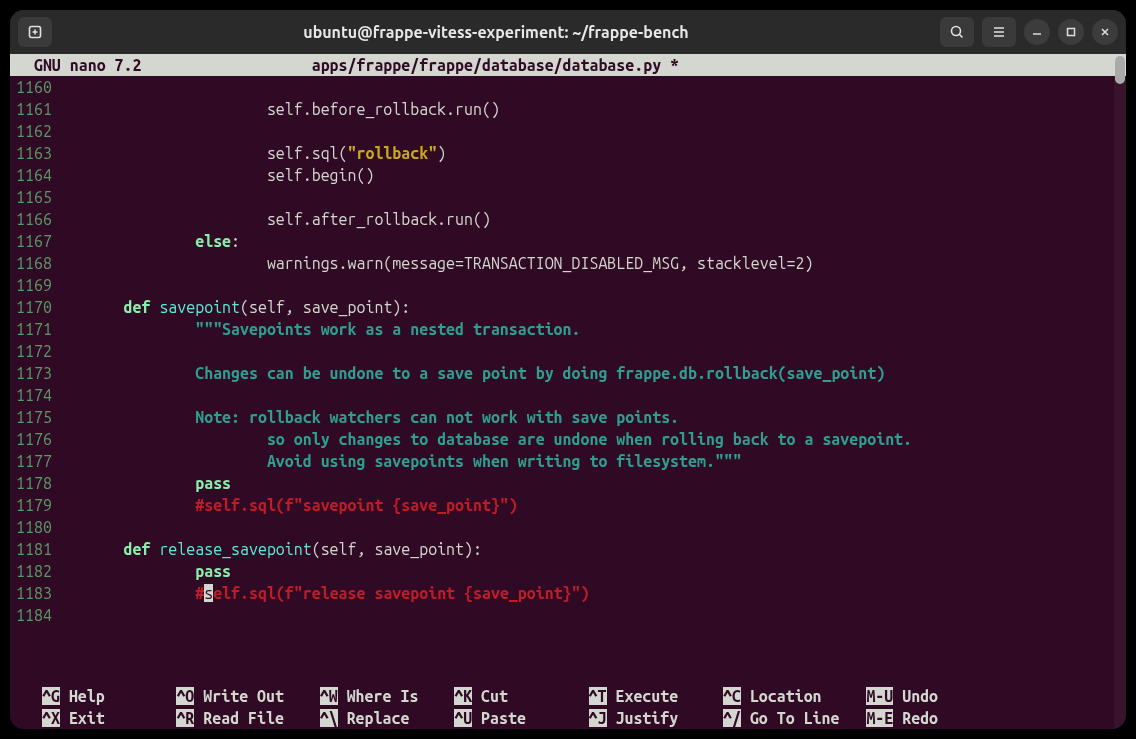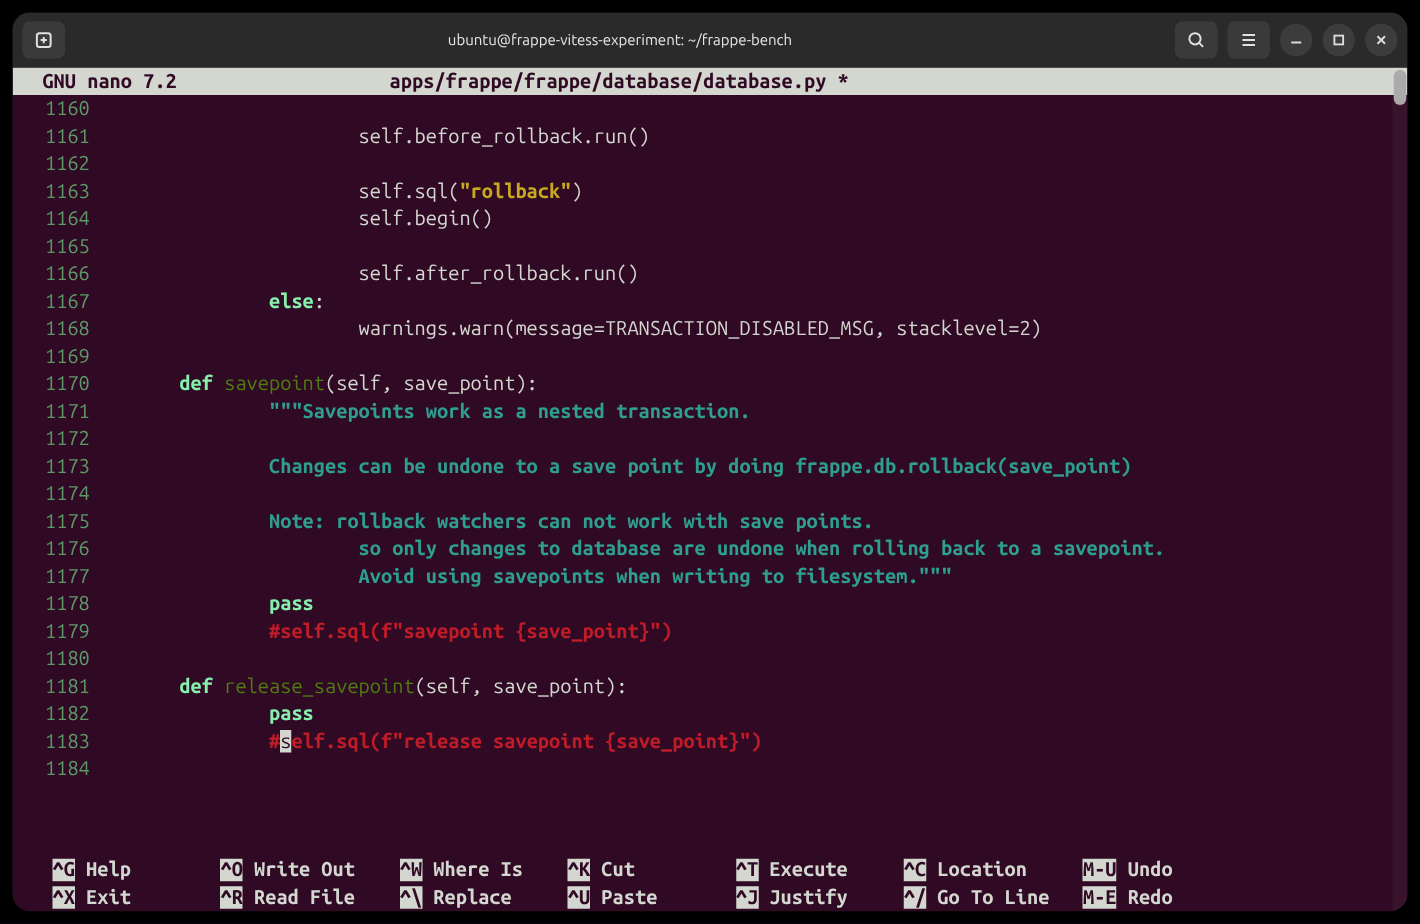--- a/index.html
+++ b/index.html
@@ -43,22 +43,22 @@
     align-items: center;
     justify-content: center;
     cursor: pointer;
   }
   .titlebar-btn svg { width: 16px; height: 16px; stroke: #e0e0e0; fill: none; stroke-width: 1.6; }
   .title {
     flex: 1;
     text-align: center;
     color: #e8e8e8;
     font-family: 'Ubuntu', sans-serif;
-    font-weight: normal;
-    font-size: 12px;
+    font-weight: bold;
+    font-size: 16px;
   }
   .titlebar-right {
     display: flex;
     gap: 8px;
     align-items: center;
   }
   .win-ctrl {
     width: 26px;
     height: 26px;
     border-radius: 50%;
@@ -88,37 +88,36 @@
     color: #300a24;
     white-space: pre;
     padding: 0 6px;
     height: 22px;
     font-weight: bold;
   }
   .editor {
     flex: 1;
     display: flex;
     overflow: hidden;
-    margin-left: 20px;
   }
   .gutter {
     color: #5c9966;
     white-space: pre;
     padding-left: 6px;
     user-select: none;
     flex-shrink: 0;
   }
   .code {
     white-space: pre;
     flex: 1;
     overflow: hidden;
   }
   .code-line { height: 22px; }
   .kw { color: #86efac; font-weight: bold; }
-  .fn { color: #4d7c0f; }
+  .fn { color: #5eead4; }
   .str { color: #c7a81e; font-weight: bold; }
   .docstr { color: #2e9e8f; font-weight: bold; }
   .cmt { color: #c01c28; font-weight: bold; }
   .cursor { background: #d3d7cf; color: #300a24; }
   .nano-footer {
     white-space: pre;
     padding: 0 4px;
     font-weight: bold;
     margin-left: 28px;
   }

